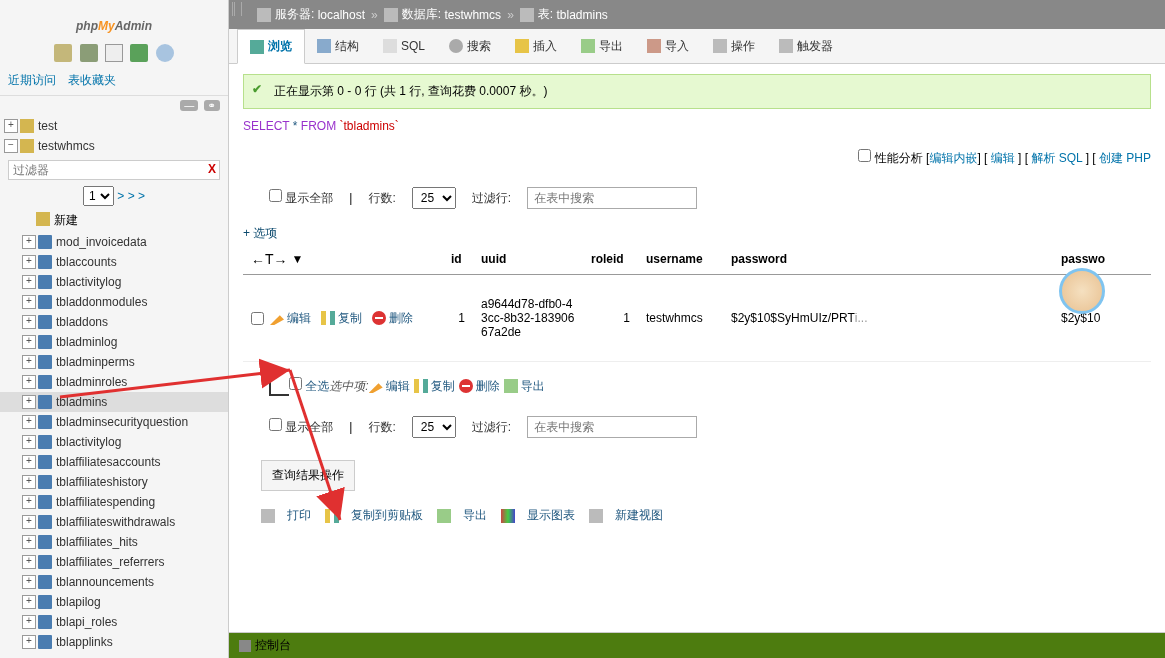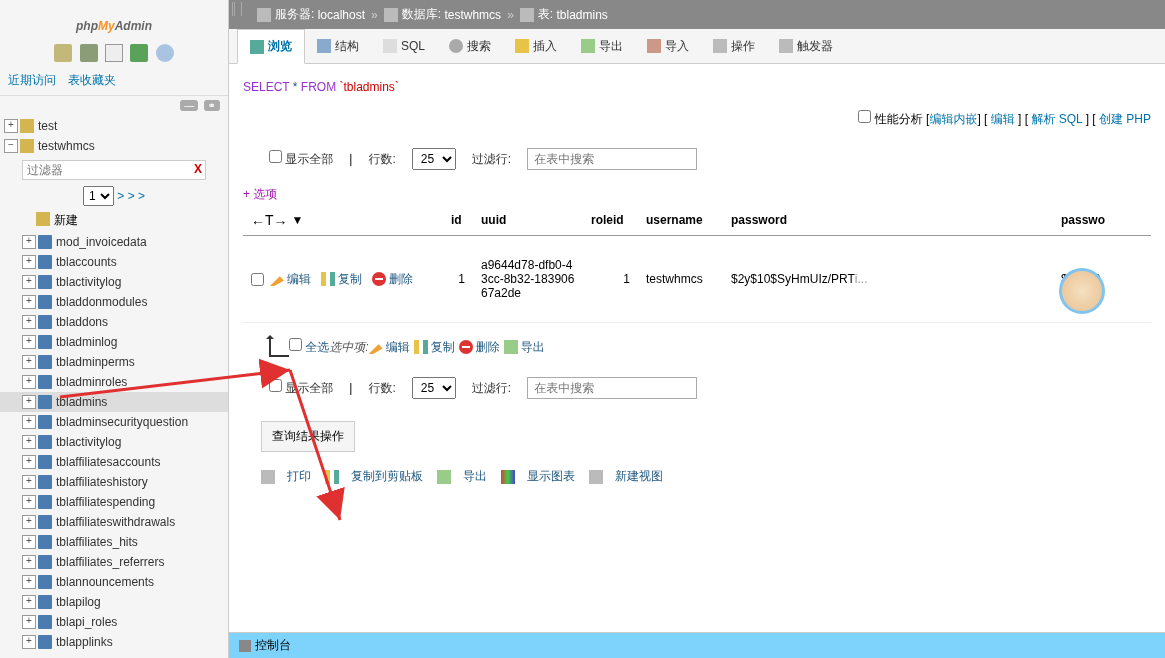--- a/index.html
+++ b/index.html
@@ -20,21 +20,21 @@
 .recent-bar a{color:#0073aa;text-decoration:none;margin-right:12px;cursor:pointer}
 .collapse-bar{text-align:right;padding:2px 8px}
 .collapse-bar span{display:inline-block;background:#aaa;color:#fff;border-radius:3px;padding:0 4px;font-size:10px;margin-left:2px}
 .tree{padding:2px 0;overflow:hidden}
 .tree-row{display:flex;align-items:center;height:20px;padding-left:4px;white-space:nowrap}
 .tree-row .exp{width:14px;height:14px;border:1px solid #999;background:#fff;text-align:center;line-height:10px;font-size:10px;color:#555;margin-right:2px;cursor:pointer}
 .tree-row .dbic{width:14px;height:14px;background:#d4b650;margin-right:4px}
 .tree-row .tbic{width:14px;height:14px;background:linear-gradient(#4a7cb0,#4a7cb0);margin-right:4px;border-radius:1px}
 .tree-row .lnk{color:#333;cursor:pointer}
 .tree-row.sel{background:#ddd}
-.filter-box{margin:4px 22px;position:relative}
+.filter-box{margin:4px 8px;position:relative}
 .filter-box input{width:100%;padding:2px 18px 2px 4px;border:1px solid #ccc}
 .filter-box .x{position:absolute;right:4px;top:2px;color:#c00;font-weight:bold;cursor:pointer}
 .pager{text-align:center;margin:6px 0}
 .pager select{padding:1px}
 .pager .more{color:#0073aa;cursor:pointer}
 .new-tbl{display:flex;align-items:flex-start;padding-left:36px;height:20px}
 .new-tbl .nic{width:14px;height:14px;background:#d4b650;margin-right:4px}
 .main{position:absolute;left:229px;top:0;right:0;height:658px;background:#fff}
 .drag{position:absolute;left:232px;top:2px;width:10px;height:14px;border-left:3px double #aaa;border-right:1px solid #aaa}
 .breadcrumb{background:#888;color:#fff;padding:6px 10px 6px 28px;display:flex;align-items:center}
@@ -50,39 +50,39 @@
 .msg-ok:before{content:"✔";position:absolute;left:8px;top:7px;color:#4a9c2f;font-weight:bold}
 .sql-disp{color:#235a81;margin:6px 0 12px;font-family:monospace}
 .sql-disp .kw{color:#9932cc}
 .sql-disp .tbl{color:#c00}
 .sql-links{text-align:right;padding:4px 0 14px}
 .sql-links a{color:#0073aa;text-decoration:none;cursor:pointer}
 .toolbar{display:flex;align-items:center;gap:16px;padding:6px 0 16px 26px}
 .toolbar label{color:#333}
 .toolbar select{padding:2px 4px}
 .toolbar input[type=text]{padding:3px 6px;width:170px;border:1px solid #aaa}
-.opt{color:#a21caf;margin-bottom:2px;cursor:pointer}
+.opt{color:#0c4a6e;margin-bottom:2px;cursor:pointer}
 .thead{display:flex;align-items:center;background:#fff;border-bottom:1px solid #999;padding:4px 0}
 .thead .col{font-weight:bold;padding:4px 8px}
 .thead .sort{display:flex;align-items:center;gap:4px;padding-left:8px}
 .trow{display:flex;align-items:center;padding:18px 0;border-bottom:1px solid #eee}
 .trow .col{padding:4px 8px}
 .act-link{color:#235a81;display:inline-flex;align-items:center;gap:3px;margin-right:4px;cursor:pointer}
 .pencil{width:14px;height:14px;background:#f0a030;clip-path:polygon(0 100%,70% 30%,100% 60%,30% 100%)}
 .copy-ic{width:14px;height:14px;background:linear-gradient(90deg,#e7c447 33%,#fff 33% 66%,#5a9 66%)}
 .del-ic{width:14px;height:14px;background:#d33;border-radius:50%;position:relative}
 .del-ic:after{content:"";position:absolute;left:3px;top:6px;width:8px;height:2px;background:#fff}
 .bulk{display:flex;align-items:center;padding:14px 0 14px 26px}
 .arrow-up{width:20px;height:20px;border-left:2px solid #333;border-bottom:2px solid #333;position:relative}
 .arrow-up:after{content:"";position:absolute;top:-6px;left:-5px;border:4px solid transparent;border-bottom-color:#333}
 .bulk em{font-style:italic;color:#555}
 .qr-box{border:1px solid #ccc;display:inline-block;padding:6px 10px;margin:6px 0 10px 18px;background:#f5f5f5}
 .res-ops{display:flex;gap:14px;padding:6px 0 6px 18px}
 .res-ops a{color:#235a81;display:inline-flex;align-items:center;gap:12px;cursor:pointer}
-.footer{position:absolute;bottom:0;left:0;right:0;background:#7dd3fc;border-top:1px solid #ccc;padding:4px 10px;display:flex;align-items:center;gap:4px}
+.footer{position:absolute;bottom:0;left:0;right:0;background:#4d7c0f;border-top:1px solid #ccc;padding:4px 10px;display:flex;align-items:center;gap:4px}
 .avatar{position:absolute;right:60px;top:268px;width:46px;height:46px;border-radius:50%;background:radial-gradient(circle,#f5e0c0,#e8c090);border:3px solid #7fc4f0}
 .red-arrow1{position:absolute;pointer-events:none}
 svg{overflow:visible}
 </style>
 </head>
 <body>
 
 <div class="sidebar">
   <div class="pma-logo">
     <span class="p">php</span><span class="m">My</span><span class="a">Admin</span>
@@ -281,20 +281,21 @@
     <div class="tab">
         <span class="tic" style="background:#bbb"></span>
         <span>操作</span>
       </div>
     <div class="tab">
         <span class="tic" style="background:#bbb"></span>
         <span>触发器</span>
       </div>
   </div>
   <div class="content">
+    <div class="msg-ok">正在显示第 0 - 0 行 (共 1 行, 查询花费 0.0007 秒。)</div>
     <div class="sql-disp">
       <span class="kw">SELECT </span><span>* </span><span class="kw">FROM</span><span class="tbl"> `tbladmins`</span>
     </div>
     <div class="sql-links">
       <input type="checkbox" style=""> <span>性能分析</span>
       [<a>编辑内嵌</a>] [ <a>编辑</a> ] [ <a>解析 SQL</a> ] [ <a>创建 PHP</a>
     </div>
     <div class="toolbar">
       <label><input type="checkbox" style=""> <span>显示全部</span></label>
       <span>|</span>

